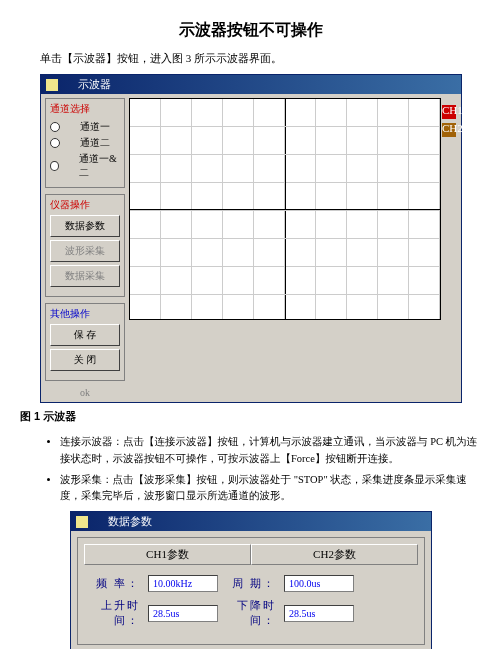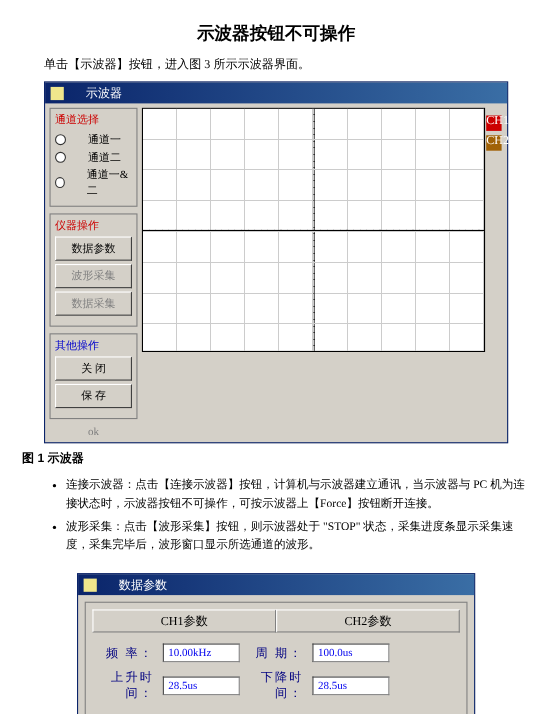--- a/index.html
+++ b/index.html
@@ -160,21 +160,21 @@
   margin-top: 2px;
 }
 .fig-caption {
   text-align: left;
   font-family: "SimHei", "黑体", sans-serif;
   font-size: 11px;
   font-weight: bold;
   margin: 4px 0 10px 0;
 }
 .bullets {
-  margin: 0 0 16px 40px;
+  margin: 0 0 6px 40px;
   padding: 0;
   font-size: 10.5px;
   line-height: 1.6;
 }
 .bullets li {
   list-style: disc;
   margin-bottom: 4px;
 }
 .win2 {
   width: 360px;
@@ -253,22 +253,22 @@
         </div>
       </div>
       <div class="group">
         <div class="group-title red">仪器操作</div>
         <div class="btn">数据参数</div>
         <div class="btn disabled">波形采集</div>
         <div class="btn disabled">数据采集</div>
       </div>
       <div class="group">
         <div class="group-title">其他操作</div>
+        <div class="btn">保   存</div>
         <div class="btn">关   闭</div>
-        <div class="btn">保   存</div>
       </div>
       <div class="small-ok">ok</div>
     </div>
     <div class="canvas-wrap">
       <div class="plot">
         <div class="gridlines"></div>
         <div class="ticks"></div>
         <div class="ticks-v"></div>
         <div class="chmarks">
           <div class="chmark ch1">CH1</div>

